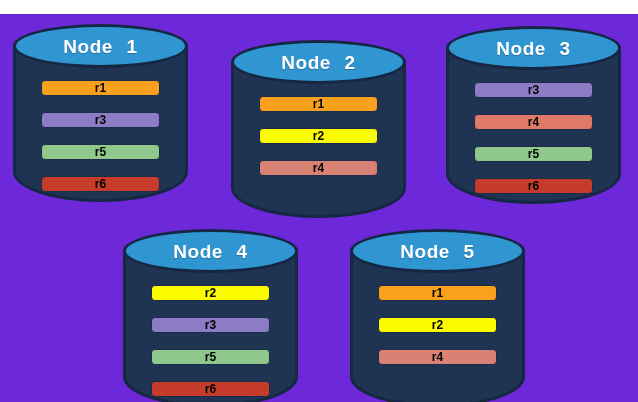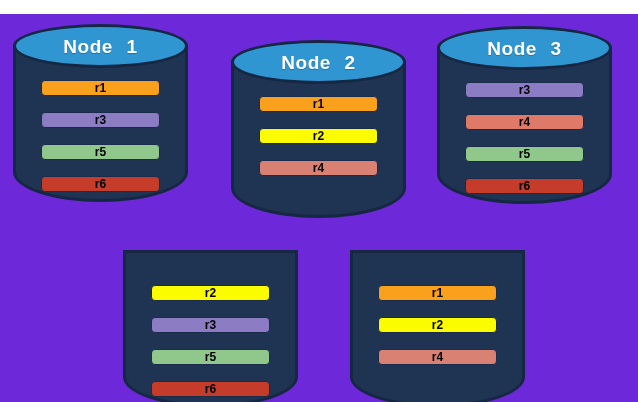--- a/index.html
+++ b/index.html
@@ -17,21 +17,21 @@
     margin-top: 14px;
   }
   .cylinder {
     position: absolute;
     width: 175px;
     height: 178px;
   }
   
   .pos-1 { left: 13px;  top: 10px;  }
   .pos-2 { left: 231px; top: 26px;  }
-  .pos-3 { left: 437px; top: 12px;  }
+  .pos-3 { left: 446px; top: 12px;  }
   .pos-4 { left: 123px; top: 215px; }
   .pos-5 { left: 350px; top: 215px; }
 
   .cyl-body {
     position: absolute;
     left: 0; right: 0;
     top: 21px; bottom: 0;
     background: #1F3353;
     border: 3px solid #152742;
     border-radius: 0 0 50% 50% / 0 0 30px 30px;
@@ -121,29 +121,35 @@
     <div class="bars">
         <div class="bar" style="background: rgb(139, 124, 195);">r3</div>
         <div class="bar" style="background: rgb(224, 122, 104);">r4</div>
         <div class="bar" style="background: rgb(143, 200, 138);">r5</div>
         <div class="bar" style="background: rgb(198, 60, 42);">r6</div>
       </div>
   </div>
 
   <div class="cylinder pos-4">
     <div class="cyl-body"></div>
+    <div class="cyl-top">
+      <span class="node-title">Node 4</span>
+    </div>
     <div class="bars">
         <div class="bar" style="background: rgb(252, 252, 0);">r2</div>
         <div class="bar" style="background: rgb(139, 124, 195);">r3</div>
         <div class="bar" style="background: rgb(143, 200, 138);">r5</div>
         <div class="bar" style="background: rgb(198, 60, 42);">r6</div>
       </div>
   </div>
 
   <div class="cylinder pos-5">
     <div class="cyl-body"></div>
+    <div class="cyl-top">
+      <span class="node-title">Node 5</span>
+    </div>
     <div class="bars">
         <div class="bar" style="background: rgb(249, 160, 28);">r1</div>
         <div class="bar" style="background: rgb(252, 252, 0);">r2</div>
         <div class="bar" style="background: rgb(217, 129, 115);">r4</div>
       </div>
   </div>
 </div>
 
 </body></html>

